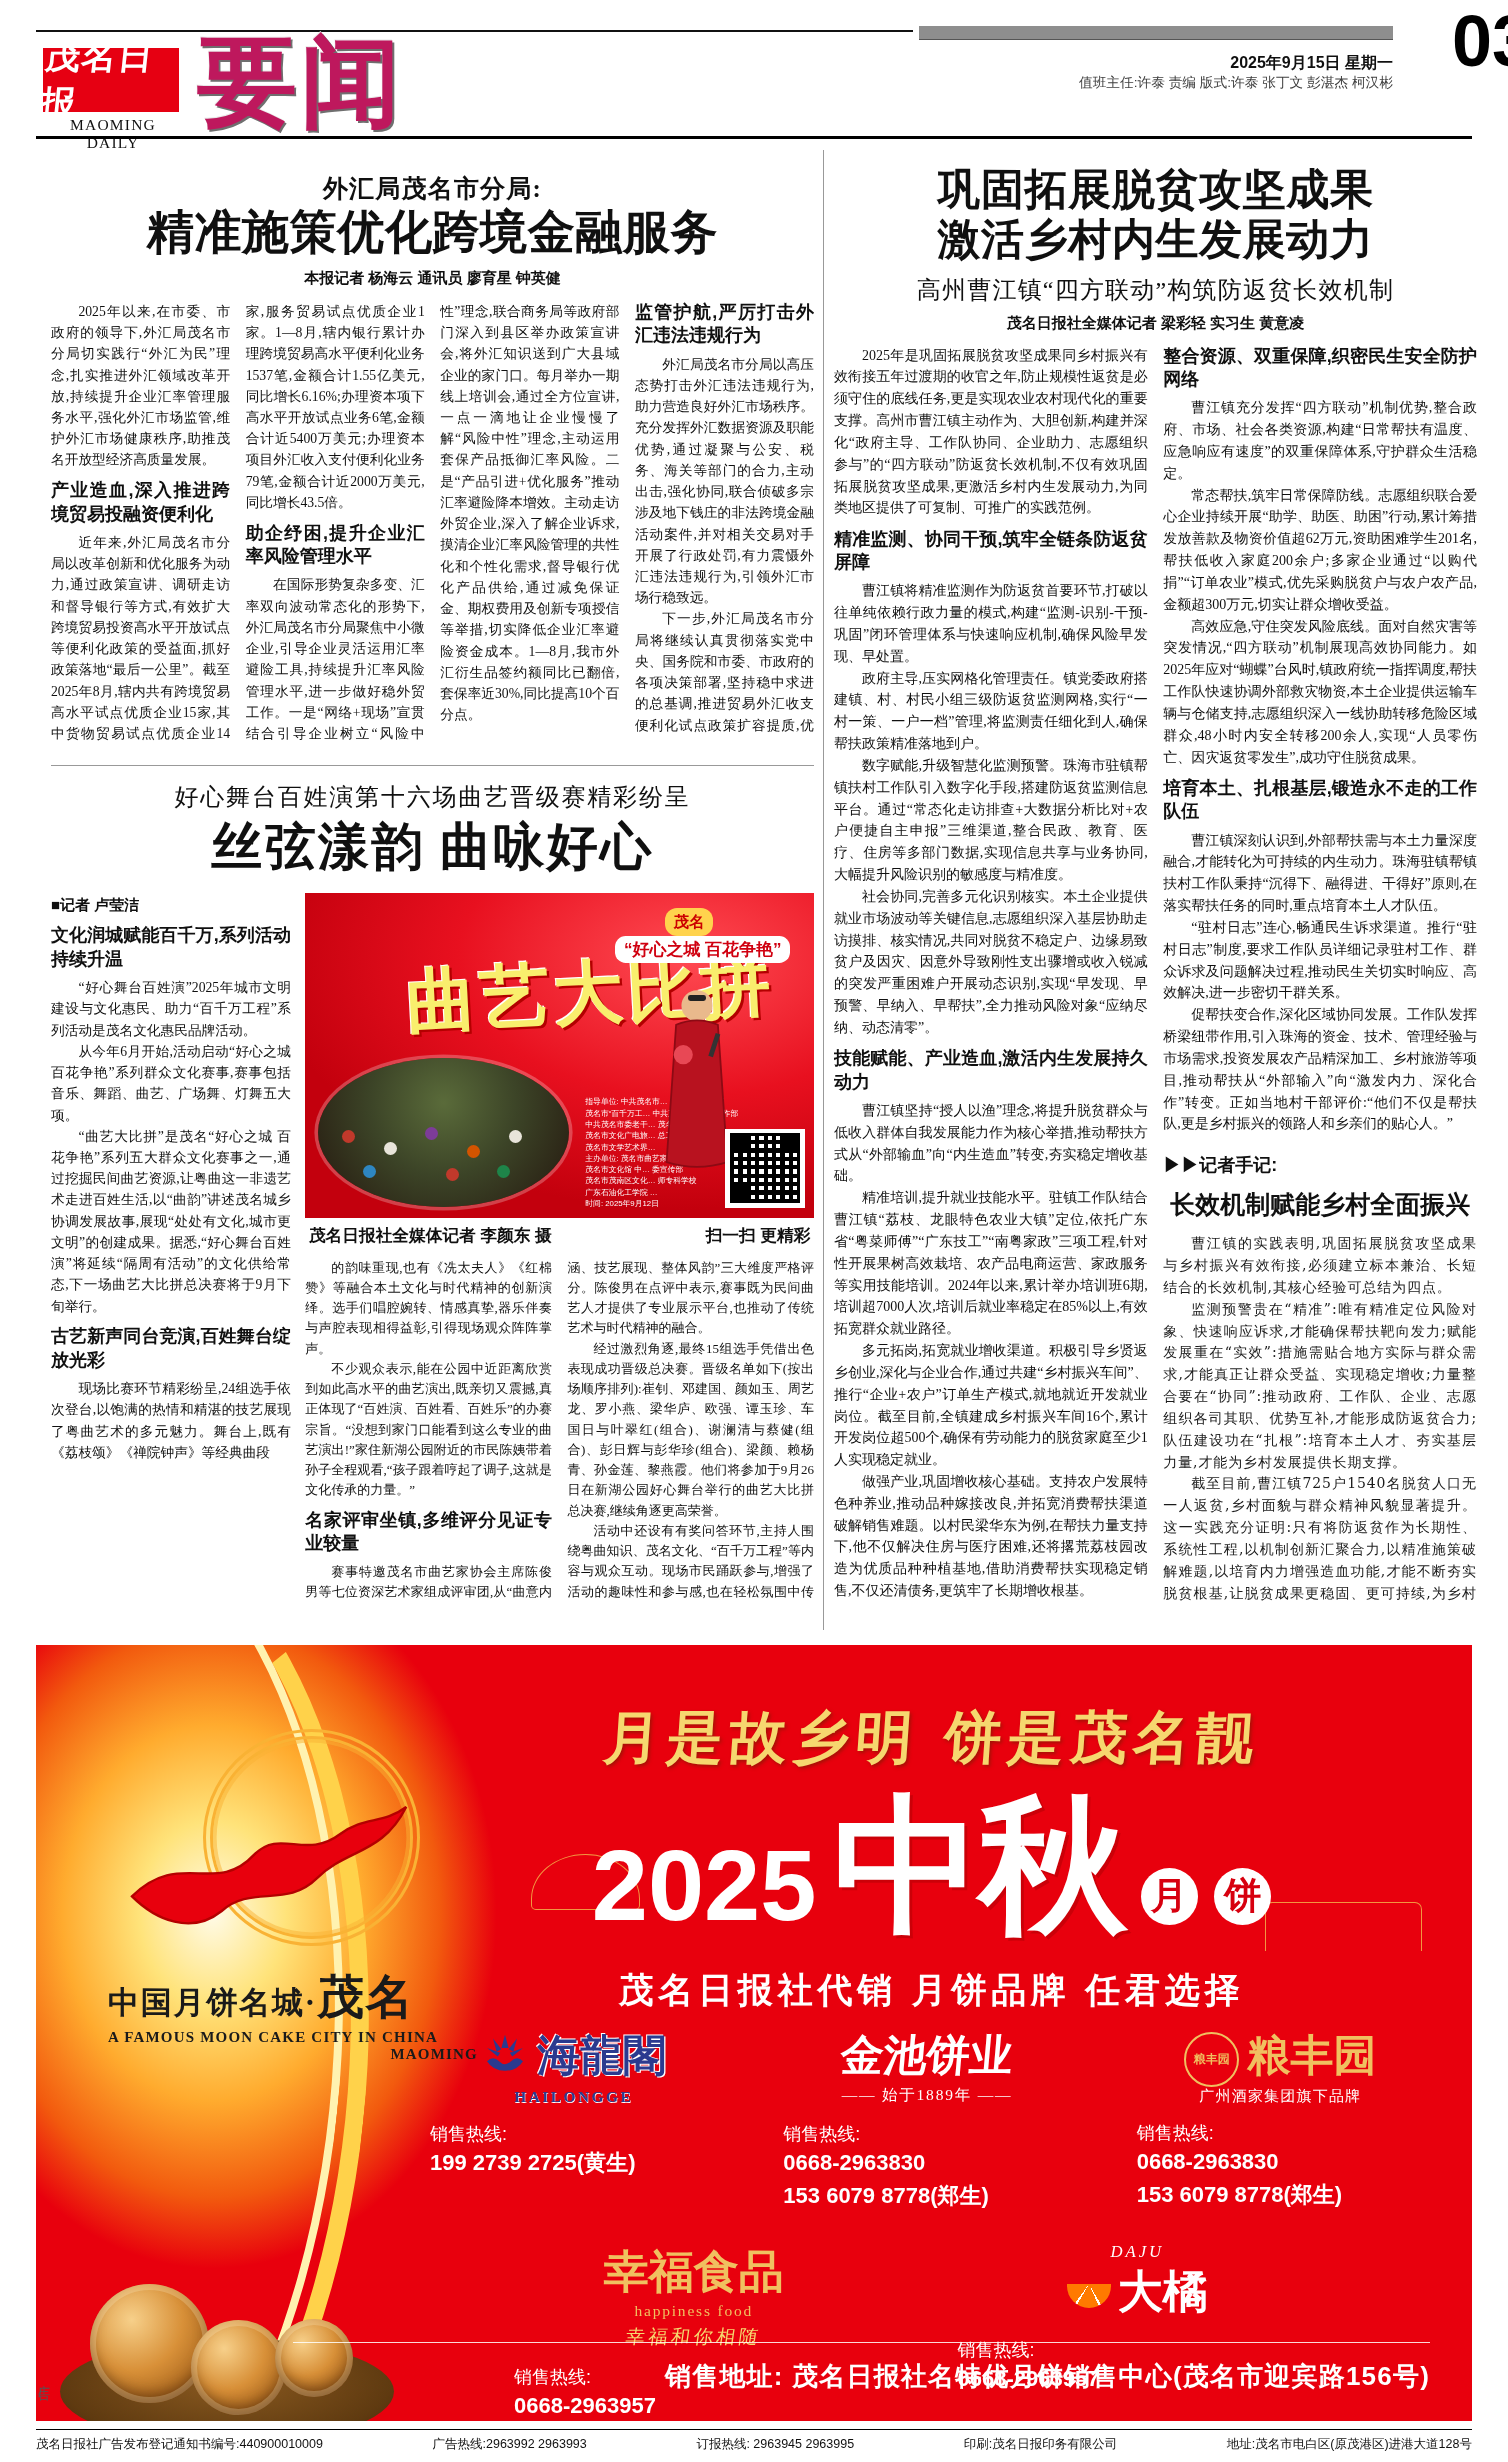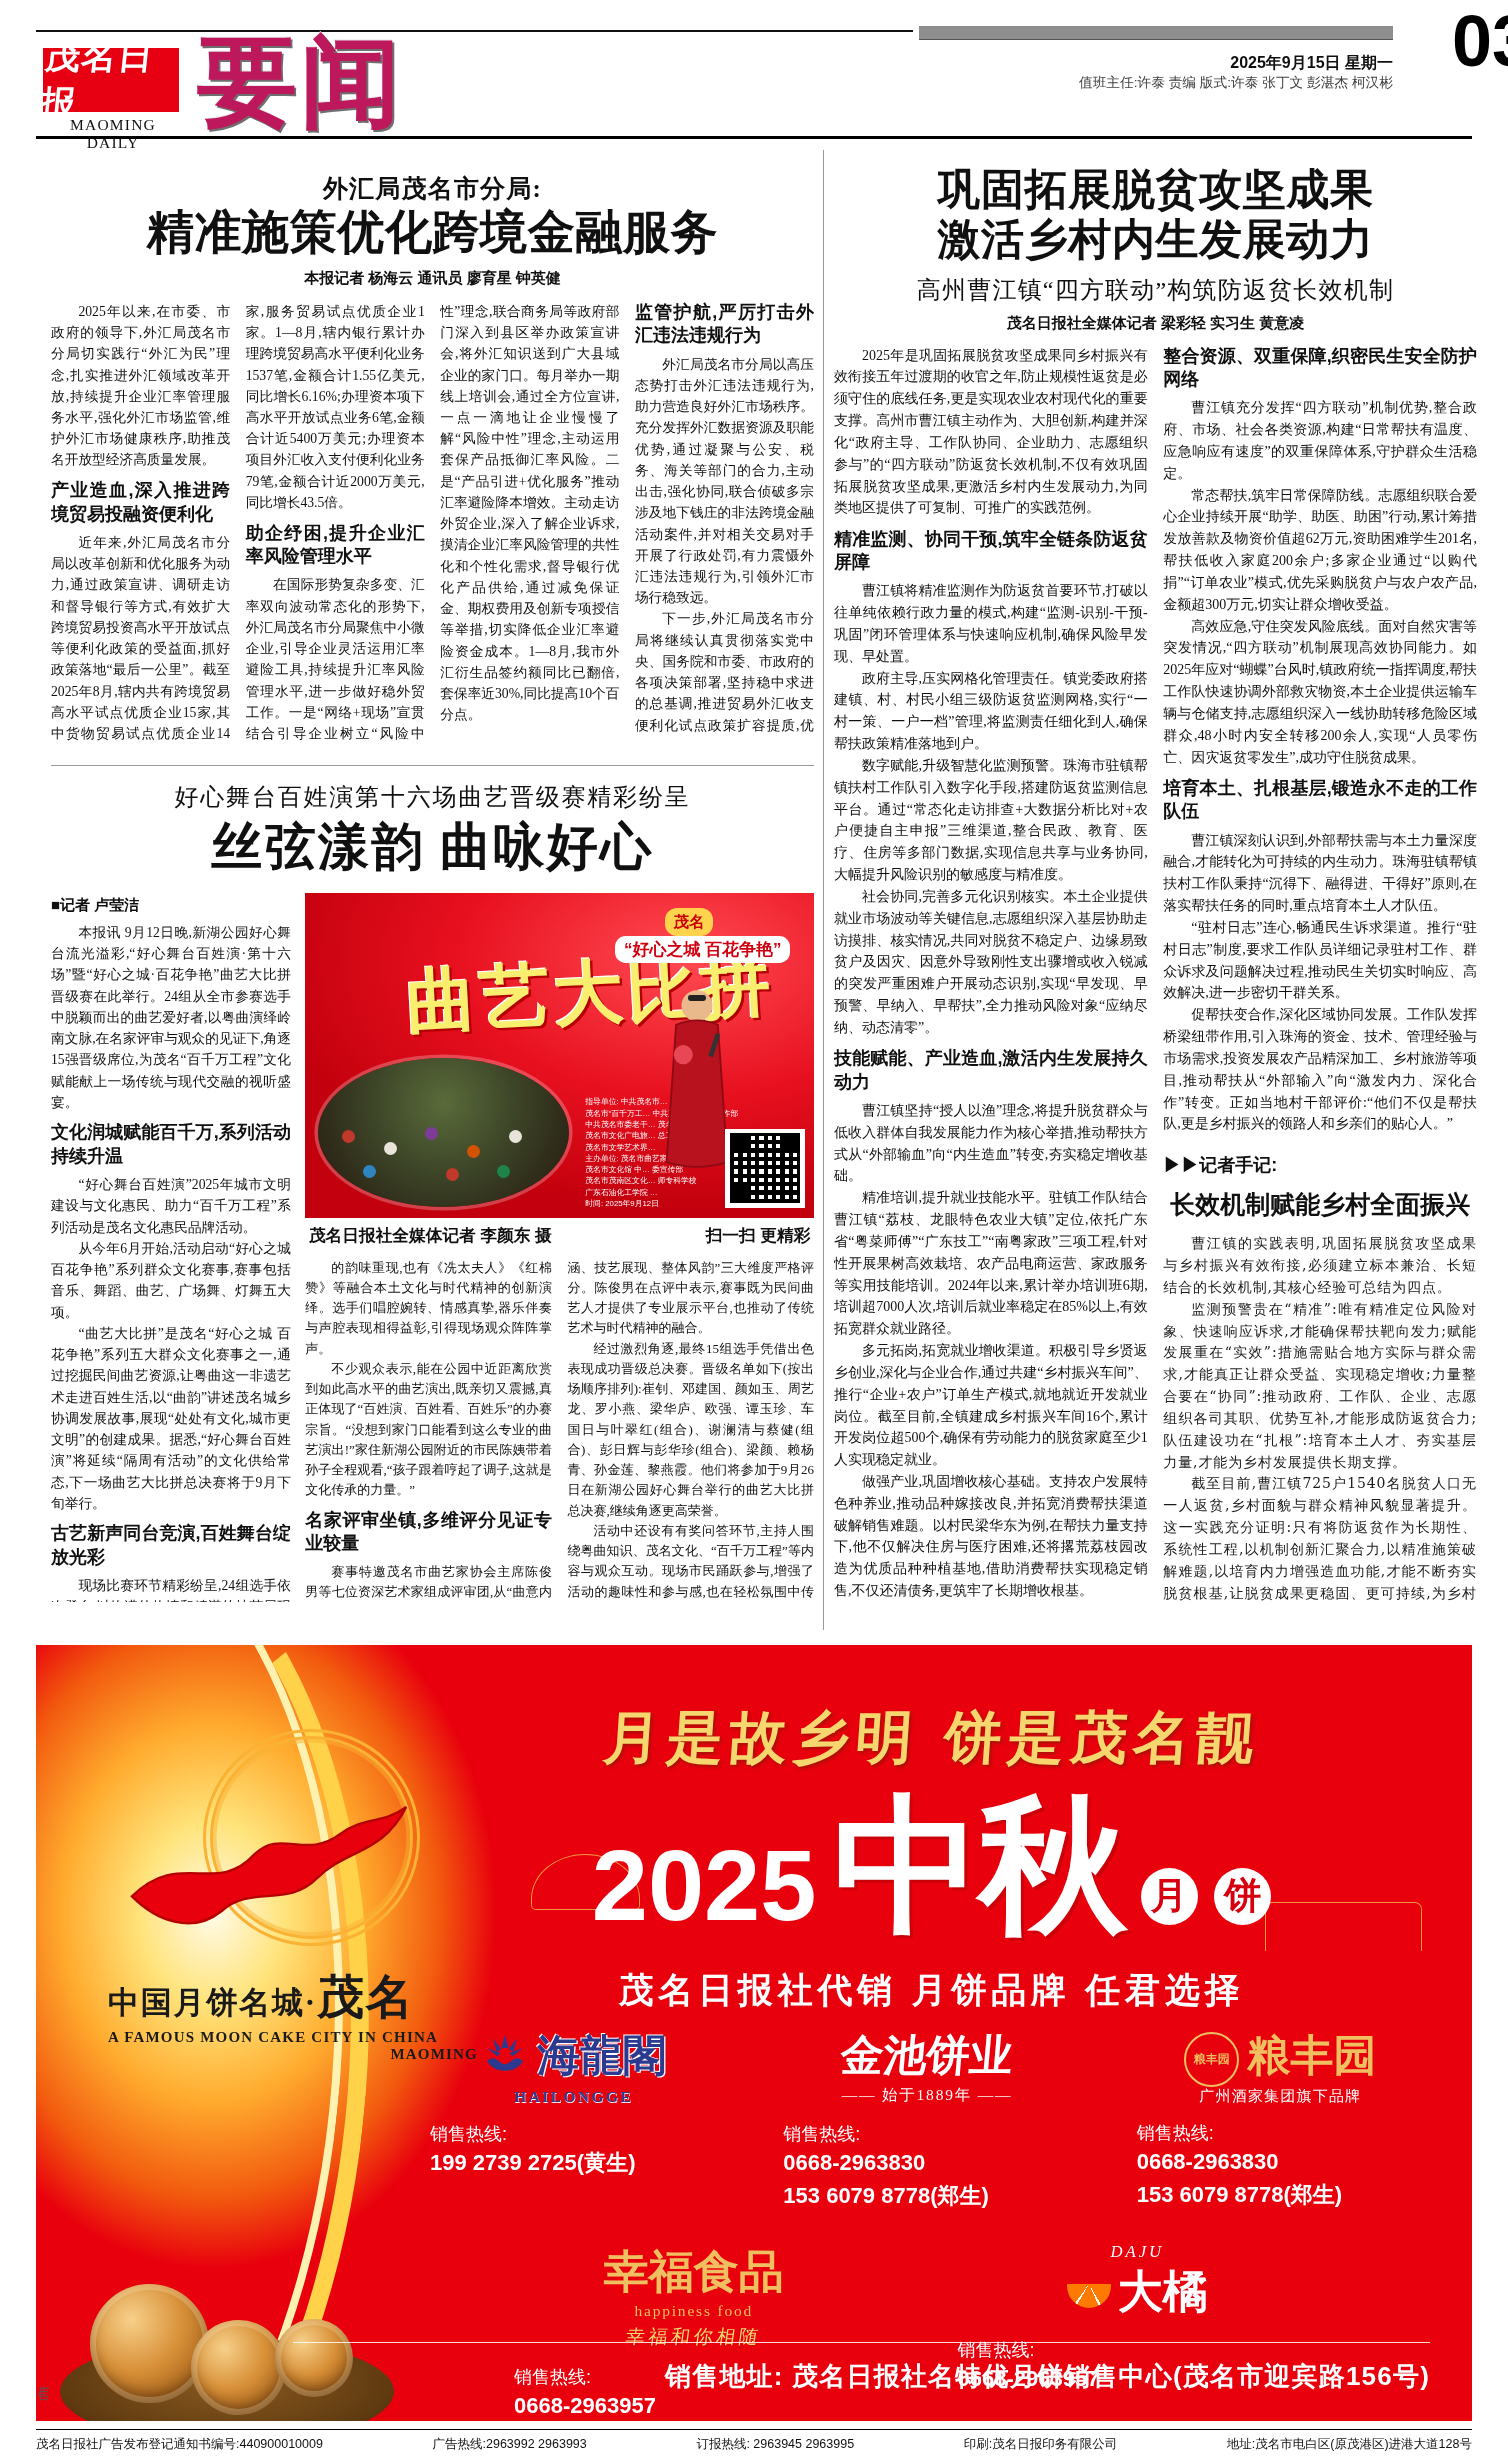--- a/index.html
+++ b/index.html
@@ -187,21 +187,20 @@
         <p class="body-p">下一步,外汇局茂名市分局将继续认真贯彻落实党中央、国务院和市委、市政府的各项决策部署,坚持稳中求进的总基调,推进贸易外汇收支便利化试点政策扩容提质,优化跨境融资便利化政策,及时了解、掌握市场主体诉求,提供更加优质的政策指导、资金支持和外汇服务,为我市涉外经济高质量发展保驾护航。</p>
       </div>
     <div id="mid-rule"></div>
 
     <div class="kicker" id="ma-kicker">好心舞台百姓演第十六场曲艺晋级赛精彩纷呈</div>
     <div class="big-title" id="ma-title">丝弦漾韵  曲咏好心</div>
     <div id="ma-body">
       <div id="ma-col1">
         <div class="reporter">■记者 卢莹洁</div>
         <div>
-            <p class="body-p">本报讯 9月12日晚,新湖公园好心舞台流光溢彩,“好心舞台百姓演·第十六场”暨“好心之城·百花争艳”曲艺大比拼晋级赛在此举行。24组从全市参赛选手中脱颖而出的曲艺爱好者,以粤曲演绎岭南文脉,在名家评审与观众的见证下,角逐15强晋级席位,为茂名“百千万工程”文化赋能献上一场传统与现代交融的视听盛宴。</p>
             <div class="sub-head">文化润城赋能百千万,系列活动持续升温</div>
             <p class="body-p">“好心舞台百姓演”2025年城市文明建设与文化惠民、助力“百千万工程”系列活动是茂名文化惠民品牌活动。</p>
             <p class="body-p">从今年6月开始,活动启动“好心之城 百花争艳”系列群众文化赛事,赛事包括音乐、舞蹈、曲艺、广场舞、灯舞五大项。</p>
             <p class="body-p">“曲艺大比拼”是茂名“好心之城 百花争艳”系列五大群众文化赛事之一,通过挖掘民间曲艺资源,让粤曲这一非遗艺术走进百姓生活,以“曲韵”讲述茂名城乡协调发展故事,展现“处处有文化,城市更文明”的创建成果。据悉,“好心舞台百姓演”将延续“隔周有活动”的文化供给常态,下一场曲艺大比拼总决赛将于9月下旬举行。</p>
             <div class="sub-head">古艺新声同台竞演,百姓舞台绽放光彩</div>
             <p class="body-p">现场比赛环节精彩纷呈,24组选手依次登台,以饱满的热情和精湛的技艺展现了粤曲艺术的多元魅力。舞台上,既有《荔枝颂》《禅院钟声》等经典曲段</p>
           </div>
       </div>
       <div id="ma-right">
         <div id="ma-photo">

